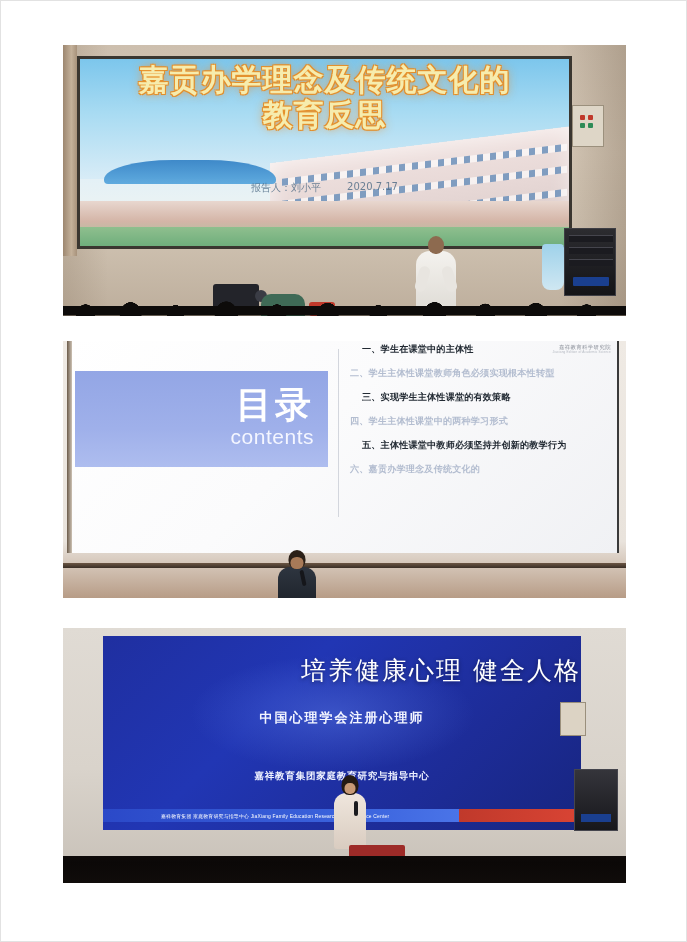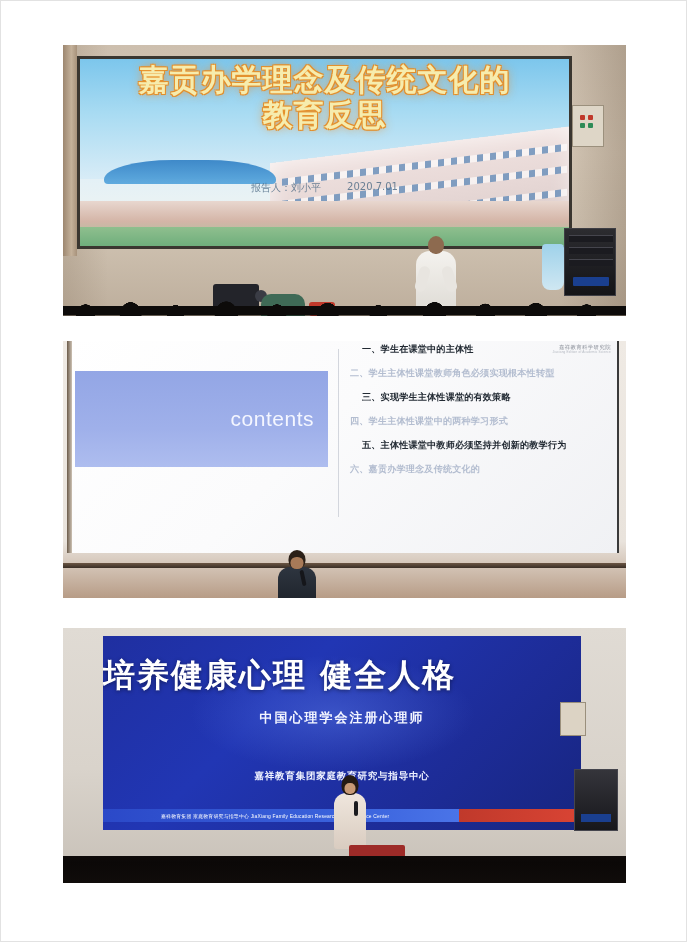--- a/index.html
+++ b/index.html
@@ -306,23 +306,23 @@
     position: absolute; left: 40px; top: 8px; width: 478px; height: 194px;
     background: linear-gradient(135deg,#1f2fa0 0%,#2136b4 35%,#1d2c98 70%,#172580 100%);
     overflow: hidden;
   }
   .p3-glow {
     position: absolute; left: 18%; top: 10%; width: 60%; height: 60%;
     background: radial-gradient(ellipse at center, rgba(90,120,230,.45), rgba(30,45,160,0) 70%);
   }
   .p3-title {
     position: absolute; left: 0; top: 18px; width: 100%;
-    text-align: left;
-    font-family: "DejaVu Sans", sans-serif;
-    font-weight: 700; font-size: 32px; letter-spacing: 2px;
+    text-align: right;
+    font-family: "DejaVu Sans", sans-serif;
+    font-weight: 400; font-size: 25px; letter-spacing: 2px;
     color: #ffffff;
     text-shadow: 0 1px 4px rgba(0,0,0,.45);
   }
   .p3-sub {
     position: absolute; left: 0; top: 72px; width: 100%;
     text-align: center;
     font-family: "DejaVu Serif", serif;
     font-weight: 700; font-size: 13px; line-height: 1.55;
     color: #f3f5ff; letter-spacing: 2px;
   }
@@ -450,21 +450,21 @@
       </div>
       <div class="p1-canopy"></div>
       <div class="p1-track"></div>
       <div class="p1-field"></div>
 
       <div class="p1-title">嘉贡办学理念及传统文化的
 教育反思</div>
 
       <div class="p1-meta">
         <span>报告人：刘小平</span>
-        <span>2020.7.01</span>
+        <span>2020.7.17</span>
       </div>
     </div>
 
     <div class="p1-panel">
       <span class="led" style="left:7px;top:9px;background:#c0392b"></span>
       <span class="led" style="left:15px;top:9px;background:#c0392b"></span>
       <span class="led" style="left:7px;top:17px;background:#2e8b57"></span>
       <span class="led" style="left:15px;top:17px;background:#2e8b57"></span>
     </div>
     <div class="p1-jug"></div>
@@ -487,20 +487,21 @@
     <div class="p1-redchair"></div>
     <div class="p1-crowd"></div>
   </div>
 
   <div class="photo" id="photo2">
     <div class="p2-bg"></div>
 
     <div class="p2-screen">
 
       <div class="p2-toc-block">
+        <span class="p2-toc-cn">目录</span>
         <span class="p2-toc-en">contents</span>
       </div>
 
       <div class="p2-divider"></div>
 
       <div class="p2-logo">
         <div class="cn">嘉祥教育科学研究院</div>
         <div class="en">Jiaxiang Edition of Academic Science</div>
       </div>
 

